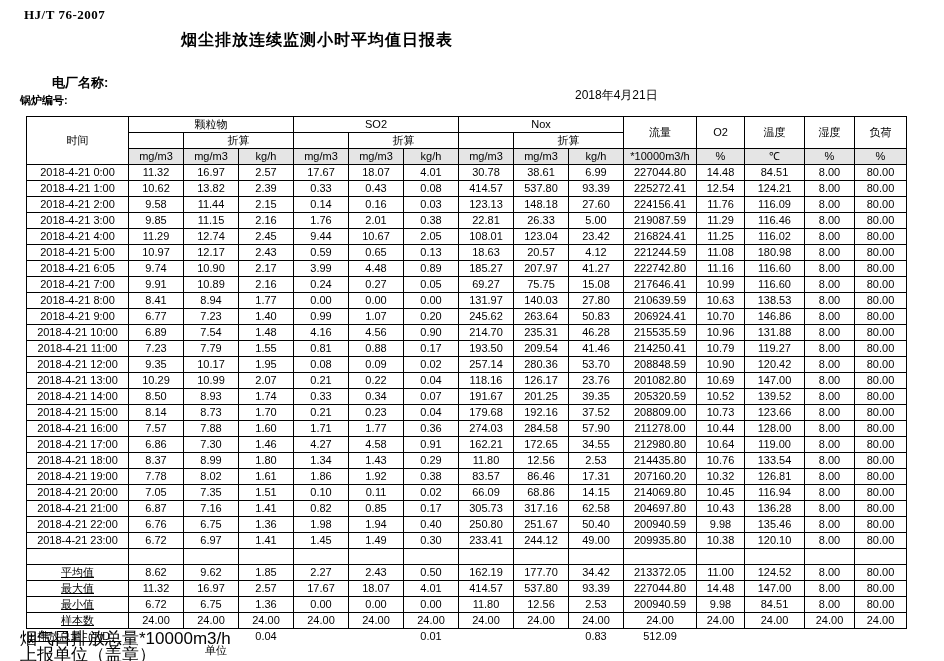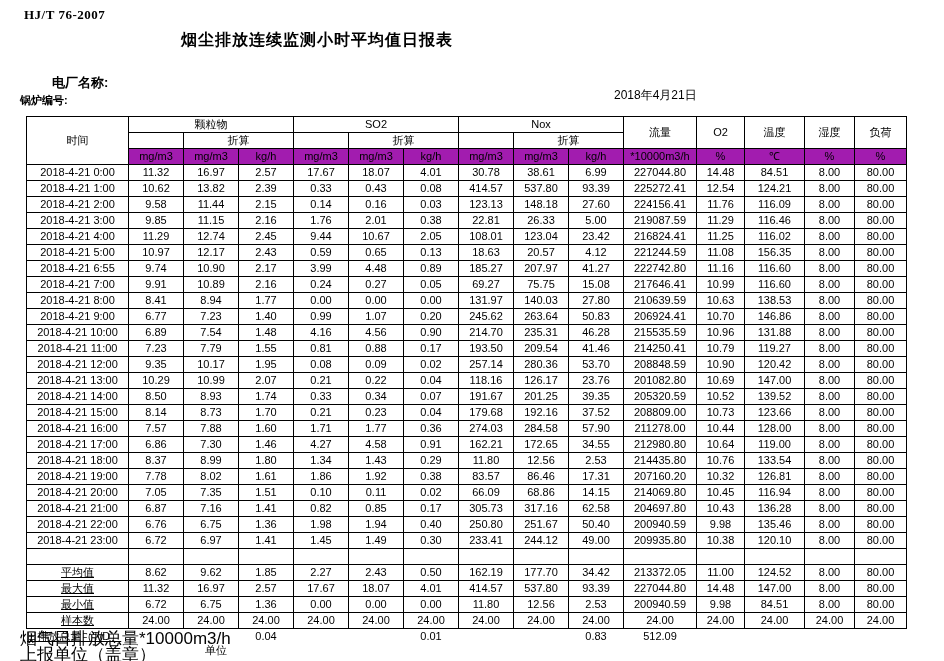--- a/index.html
+++ b/index.html
@@ -56,21 +56,20 @@
     left: 20px;
     top: 93px;
     font-size: 11px;
     font-weight: bold;
   }
   .meta-date {
     position: absolute;
     left: 575px;
     top: 87px;
     font-size: 12px;
-    margin-left: 39px;
   }
   table.main {
     position: absolute;
     left: 26px;
     top: 116px;
     border-collapse: collapse;
     font-size: 11px;
     font-family: "Liberation Sans", sans-serif;
     table-layout: fixed;
   }
@@ -79,21 +78,21 @@
     padding: 0;
     height: 15px;
     line-height: 15px;
     text-align: center;
     font-weight: normal;
     font-size: 11px;
     white-space: nowrap;
     overflow: hidden;
   }
   .grp { font-size: 11px; margin-left: 28px; }
-  .unit-row td { background: #a21caf; font-size: 10px; }
+  .unit-row td { background: #e5e5e5; font-size: 10px; }
   .data-row td { font-size: 11px; }
   .time-cell { text-align: center; }
   .blank-row td { height: 15px; border-left: 1px solid #000; border-right: 1px solid #000; border-top: 1px solid #000; border-bottom: 1px solid #000; }
   .summary-label { text-align: center; text-decoration: underline; }
   .footer1 {
     position: absolute;
     left: 20px;
     top: 627px;
     font-size: 17px;
   }
@@ -277,26 +276,26 @@
           <td>12.17</td>
           <td>2.43</td>
           <td>0.59</td>
           <td>0.65</td>
           <td>0.13</td>
           <td>18.63</td>
           <td>20.57</td>
           <td>4.12</td>
           <td>221244.59</td>
           <td>11.08</td>
-          <td>156.35</td>
-          <td>8.00</td>
-          <td>80.00</td>
-        </tr>
-        <tr class="data-row">
-          <td class="time-cell">2018-4-21 6:55</td>
+          <td>180.98</td>
+          <td>8.00</td>
+          <td>80.00</td>
+        </tr>
+        <tr class="data-row">
+          <td class="time-cell">2018-4-21 6:05</td>
           <td>9.74</td>
           <td>10.90</td>
           <td>2.17</td>
           <td>3.99</td>
           <td>4.48</td>
           <td>0.89</td>
           <td>185.27</td>
           <td>207.97</td>
           <td>41.27</td>
           <td>222742.80</td>

